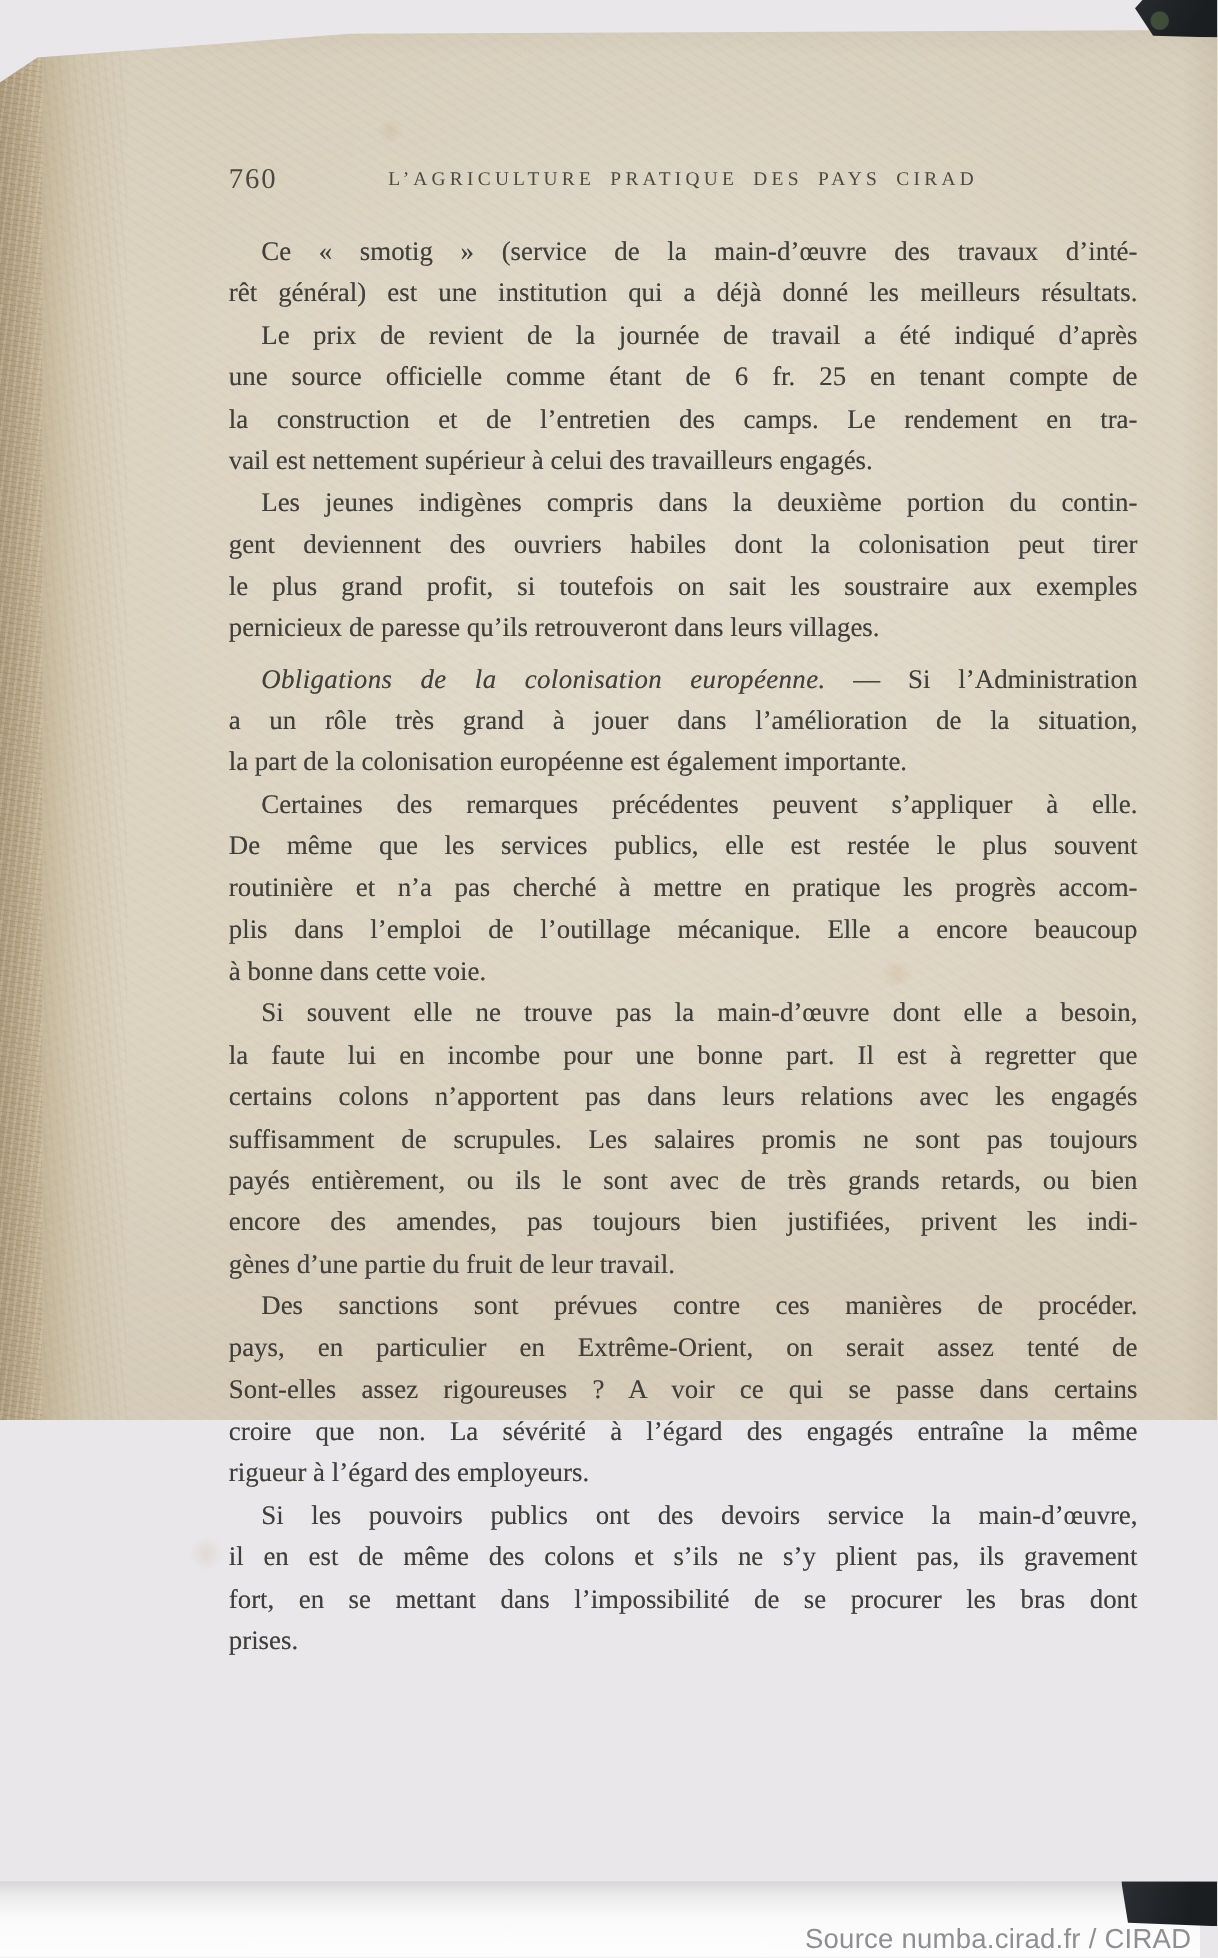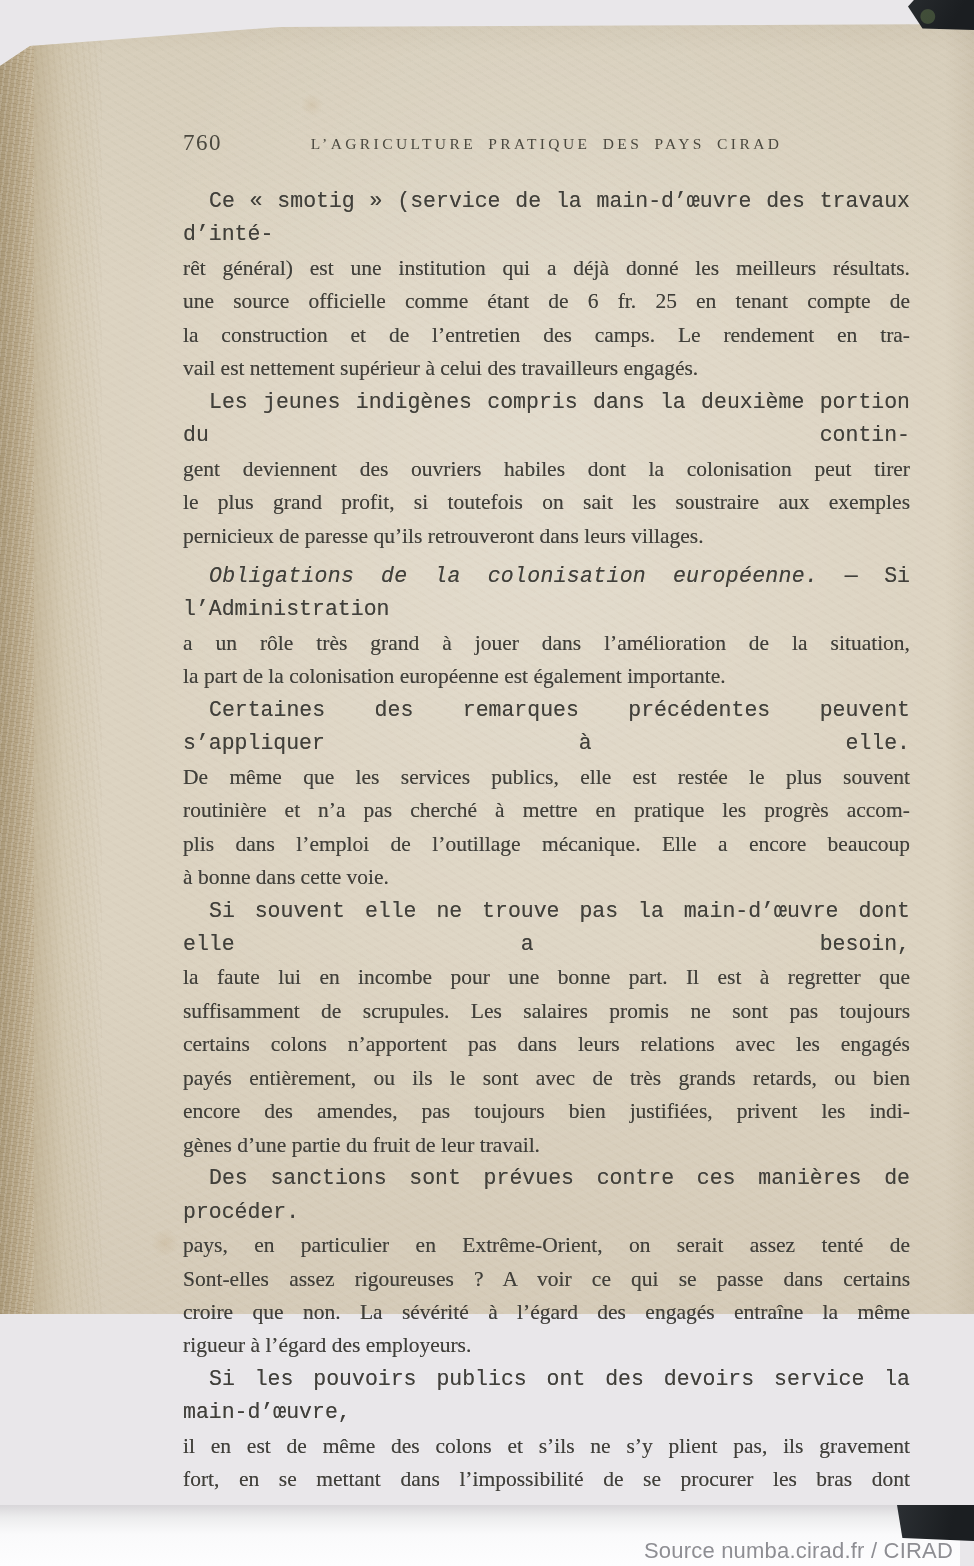--- a/index.html
+++ b/index.html
@@ -7,21 +7,21 @@
     --artifact-dark:#1b1e21; --attribution-text:#8e8e93; --footer-band:#fafafb;
   }
   html,body{margin:0;padding:0;}
   body{
     width:974px;height:1566px;position:relative;overflow:hidden;
     background:var(--scanner-bg);
     font-family:"Liberation Serif", serif;
   }
   
   .page{
-    position:absolute;left:0;top:0;width:974px;height:1314px;
+    position:absolute;left:0;top:0;width:974px;height:1136px;
     background:linear-gradient(180deg,#d6cdba 0%,var(--paper) 22%,var(--paper) 72%,#d5cbb8 100%);
     clip-path:polygon(0px 66px,30px 46px,280px 27px,974px 24px,974px 1505px,132px 1505px,56px 1487px,10px 1450px,0px 1416px);
   }
   .page::before{ 
     content:"";position:absolute;inset:0;
     background:
       radial-gradient(ellipse at 56% 38%, rgba(255,255,255,0.20) 0%, rgba(255,255,255,0) 58%),
       linear-gradient(270deg, rgba(120,100,70,0.10) 0%, rgba(120,100,70,0) 3%),
       linear-gradient(180deg, rgba(110,95,65,0.10) 0%, rgba(110,95,65,0) 4%);
   }
@@ -61,21 +61,21 @@
   
   .text-block{
     position:absolute;left:183px;top:185px;width:727px;
     color:var(--ink);font-size:21.5px;line-height:33.45px;
     text-shadow:0 0 0.5px rgba(64,63,58,0.55);
   }
   .paragraph{margin:0;}
   .paragraph.section-start{margin-top:7px;}
   .line{text-align:justify;text-align-last:justify;hyphens:none;}
   .line.endline{text-align:left;text-align-last:auto;}
-  .line.first{text-indent:26px;font-family:Liberation Mono, monospace;}
+  .line.first{text-indent:26px;}
   .line em{font-style:italic;letter-spacing:0.3px;}
   
   .artifact-top{
     position:absolute;left:908px;top:0;width:66px;height:30px;
     background:
       radial-gradient(circle at 30% 55%, rgba(90,110,70,0.55) 0 14%, transparent 16%),
       linear-gradient(120deg,#272b2e 0%,var(--artifact-dark) 70%);
     clip-path:polygon(9% 0,100% 0,100% 100%,22% 95%,0 22%);
   }
   .artifact-bottom{
@@ -110,20 +110,21 @@
     <span class="page-number">760</span>
     <span class="running-title">L’AGRICULTURE PRATIQUE DES PAYS CIRAD</span>
   </div>
 
   <div class="text-block">
       <div class="paragraph">
         <div class="line first">Ce « smotig » (service de la main-d’œuvre des travaux d’inté-</div>
         <div class="line">rêt général) est une institution qui a déjà donné les meilleurs résultats.</div>
       </div>
       <div class="paragraph">
+        <div class="line first">Le prix de revient de la journée de travail a été indiqué d’après</div>
         <div class="line">une source officielle comme étant de 6 fr. 25 en tenant compte de</div>
         <div class="line">la construction et de l’entretien des camps. Le rendement en tra-</div>
         <div class="line endline">vail est nettement supérieur à celui des travailleurs engagés.</div>
       </div>
       <div class="paragraph">
         <div class="line first">Les jeunes indigènes compris dans la deuxième portion du contin-</div>
         <div class="line">gent deviennent des ouvriers habiles dont la colonisation peut tirer</div>
         <div class="line">le plus grand profit, si toutefois on sait les soustraire aux exemples</div>
         <div class="line endline">pernicieux de paresse qu’ils retrouveront dans leurs villages.</div>
       </div>
@@ -135,22 +136,22 @@
       <div class="paragraph">
         <div class="line first">Certaines des remarques précédentes peuvent s’appliquer à elle.</div>
         <div class="line">De même que les services publics, elle est restée le plus souvent</div>
         <div class="line">routinière et n’a pas cherché à mettre en pratique les progrès accom-</div>
         <div class="line">plis dans l’emploi de l’outillage mécanique. Elle a encore beaucoup</div>
         <div class="line endline">à bonne dans cette voie.</div>
       </div>
       <div class="paragraph">
         <div class="line first">Si souvent elle ne trouve pas la main-d’œuvre dont elle a besoin,</div>
         <div class="line">la faute lui en incombe pour une bonne part. Il est à regretter que</div>
+        <div class="line">certains colons n’apportent pas dans leurs relations avec les engagés</div>
         <div class="line">suffisamment de scrupules. Les salaires promis ne sont pas toujours</div>
-        <div class="line">certains colons n’apportent pas dans leurs relations avec les engagés</div>
         <div class="line">payés entièrement, ou ils le sont avec de très grands retards, ou bien</div>
         <div class="line">encore des amendes, pas toujours bien justifiées, privent les indi-</div>
         <div class="line endline">gènes d’une partie du fruit de leur travail.</div>
       </div>
       <div class="paragraph">
         <div class="line first">Des sanctions sont prévues contre ces manières de procéder.</div>
         <div class="line">pays, en particulier en Extrême-Orient, on serait assez tenté de</div>
         <div class="line">Sont-elles assez rigoureuses ? A voir ce qui se passe dans certains</div>
         <div class="line">croire que non. La sévérité à l’égard des engagés entraîne la même</div>
         <div class="line endline">rigueur à l’égard des employeurs.</div>

